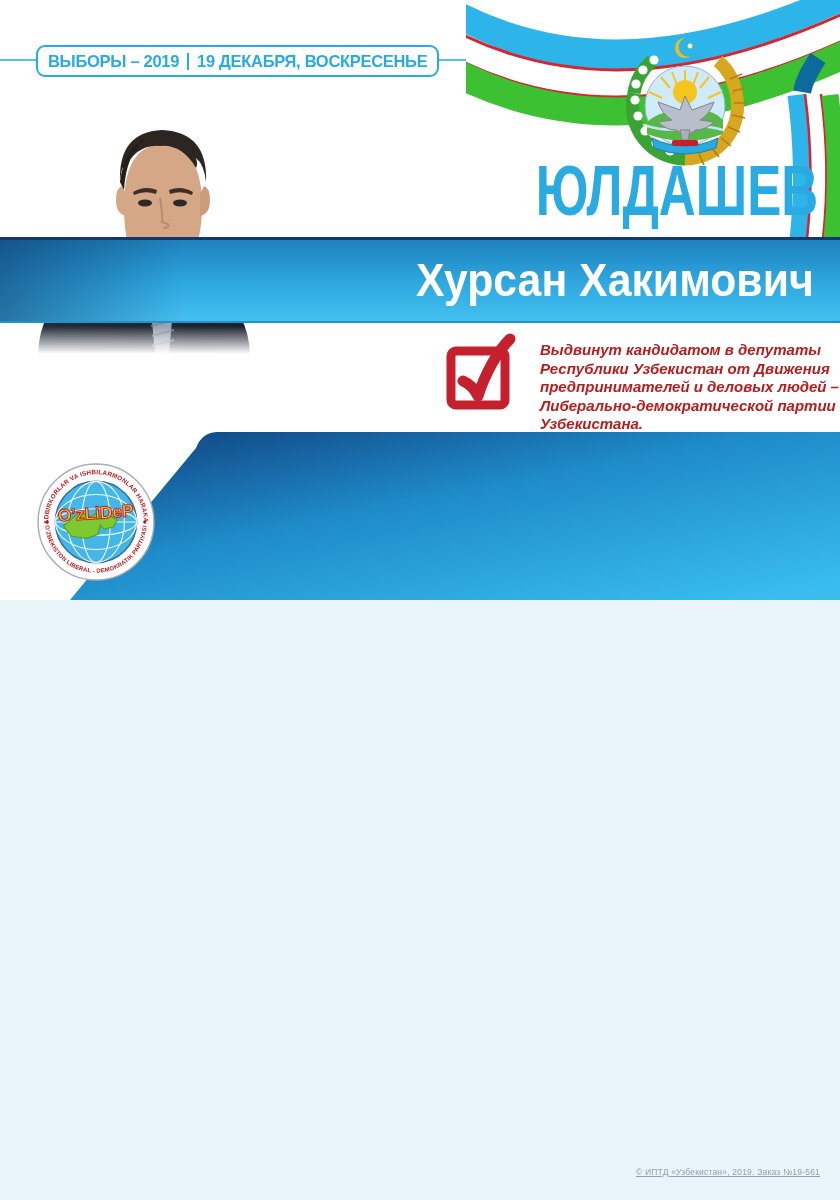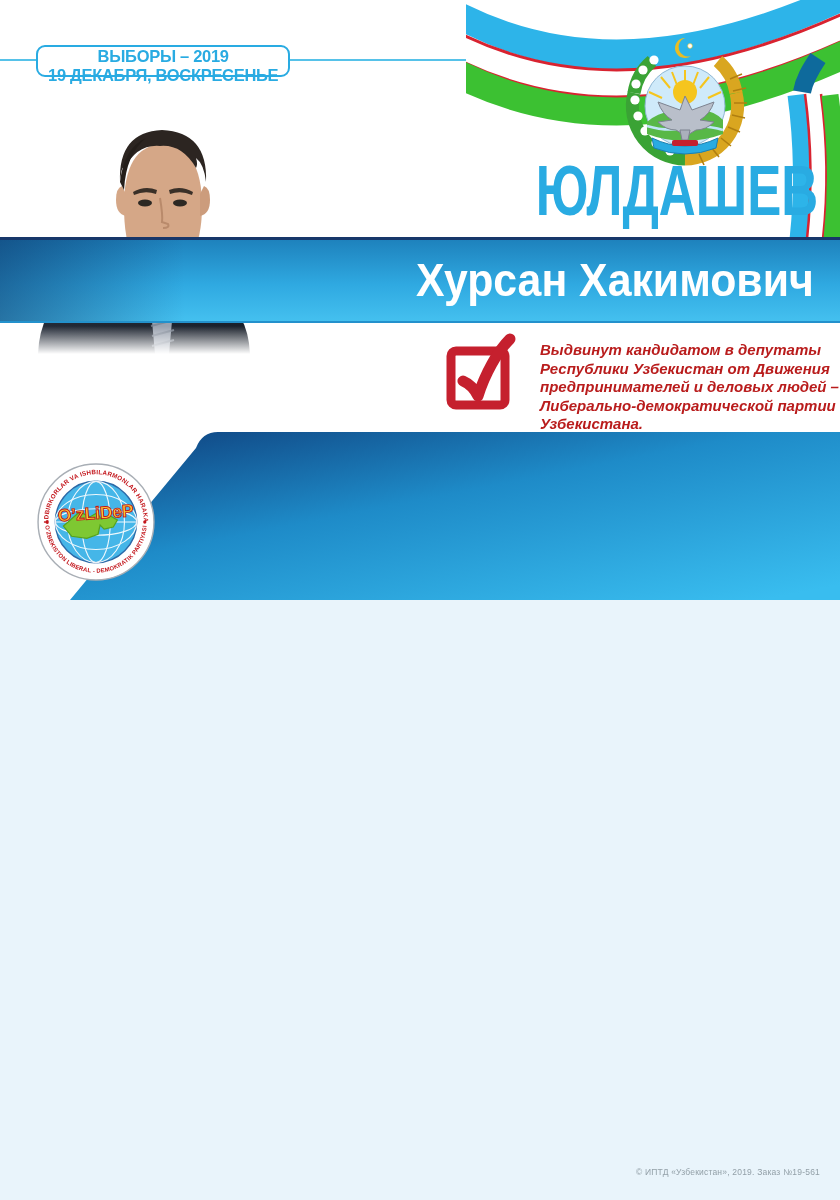--- a/index.html
+++ b/index.html
@@ -3,21 +3,21 @@
 <meta charset="utf-8">
 <style>
   html,body{margin:0;padding:0;background:#d9dde0;}
   .poster{position:relative;width:840px;height:1200px;background:#ffffff;overflow:hidden;
           font-family:"Liberation Sans",sans-serif;margin:0 auto;}
 
   
   .top-rule{position:absolute;left:0;top:59px;width:520px;height:2px;background:#56c2e9;}
   .badge{position:absolute;left:36px;top:45px;height:28px;background:#fff;border:2px solid #29abe2;
          border-radius:9px;display:flex;align-items:center;padding:0 10px;color:#29abe2;
-         font-weight:bold;font-size:16.5px;letter-spacing:-0.3px;white-space:nowrap;flex-direction:column;}
+         font-weight:bold;font-size:16.5px;letter-spacing:-0.3px;white-space:nowrap;}
   .badge .div{width:2px;height:17px;background:#29abe2;margin:0 8px;}
 
   
   .surname{position:absolute;right:22px;top:150px;font-size:71px;font-weight:bold;color:#29abe2;
            white-space:nowrap;transform:scaleX(.72);transform-origin:100% 50%;letter-spacing:0;}
   .name-band{position:absolute;left:0;top:237px;width:840px;height:86px;
              border-top:3px solid #17376a;border-bottom:2px solid #2391cc;box-sizing:border-box;
              background:linear-gradient(90deg,rgba(10,40,90,.50) 0%,rgba(10,40,90,0) 22%),
                         linear-gradient(180deg,#1e82bd 0%,#2fa9e1 55%,#44c0ef 100%);text-decoration:underline;}
   .given-names{position:absolute;right:26px;top:0;height:81px;line-height:81px;color:#fff;
@@ -30,21 +30,21 @@
   .red-check{position:absolute;left:442px;top:332px;}
 
   
   .banner{position:absolute;left:0;top:430px;width:840px;height:170px;}
   .banner-text{position:absolute;right:24px;top:449px;text-align:right;color:#fff;font-weight:bold;
                font-size:37px;line-height:43.5px;white-space:nowrap;
                transform:scaleX(.92);transform-origin:100% 0;}
 
   
   .lower{position:absolute;left:0;top:600px;width:840px;height:600px;background:#e9f4fb;}
-  .imprint{position:absolute;right:20px;top:1167px;font-size:8.5px;color:#93a0a8;letter-spacing:.2px;}
+  .imprint{position:absolute;right:20px;top:1167px;font-size:8.5px;color:#93a0a8;letter-spacing:.2px;text-decoration:underline;}
 
   .abs{position:absolute;}
 </style>
 </head>
 <body>
 
 <div class="poster">
 
   <div class="top-rule"></div>
   <div class="badge">

